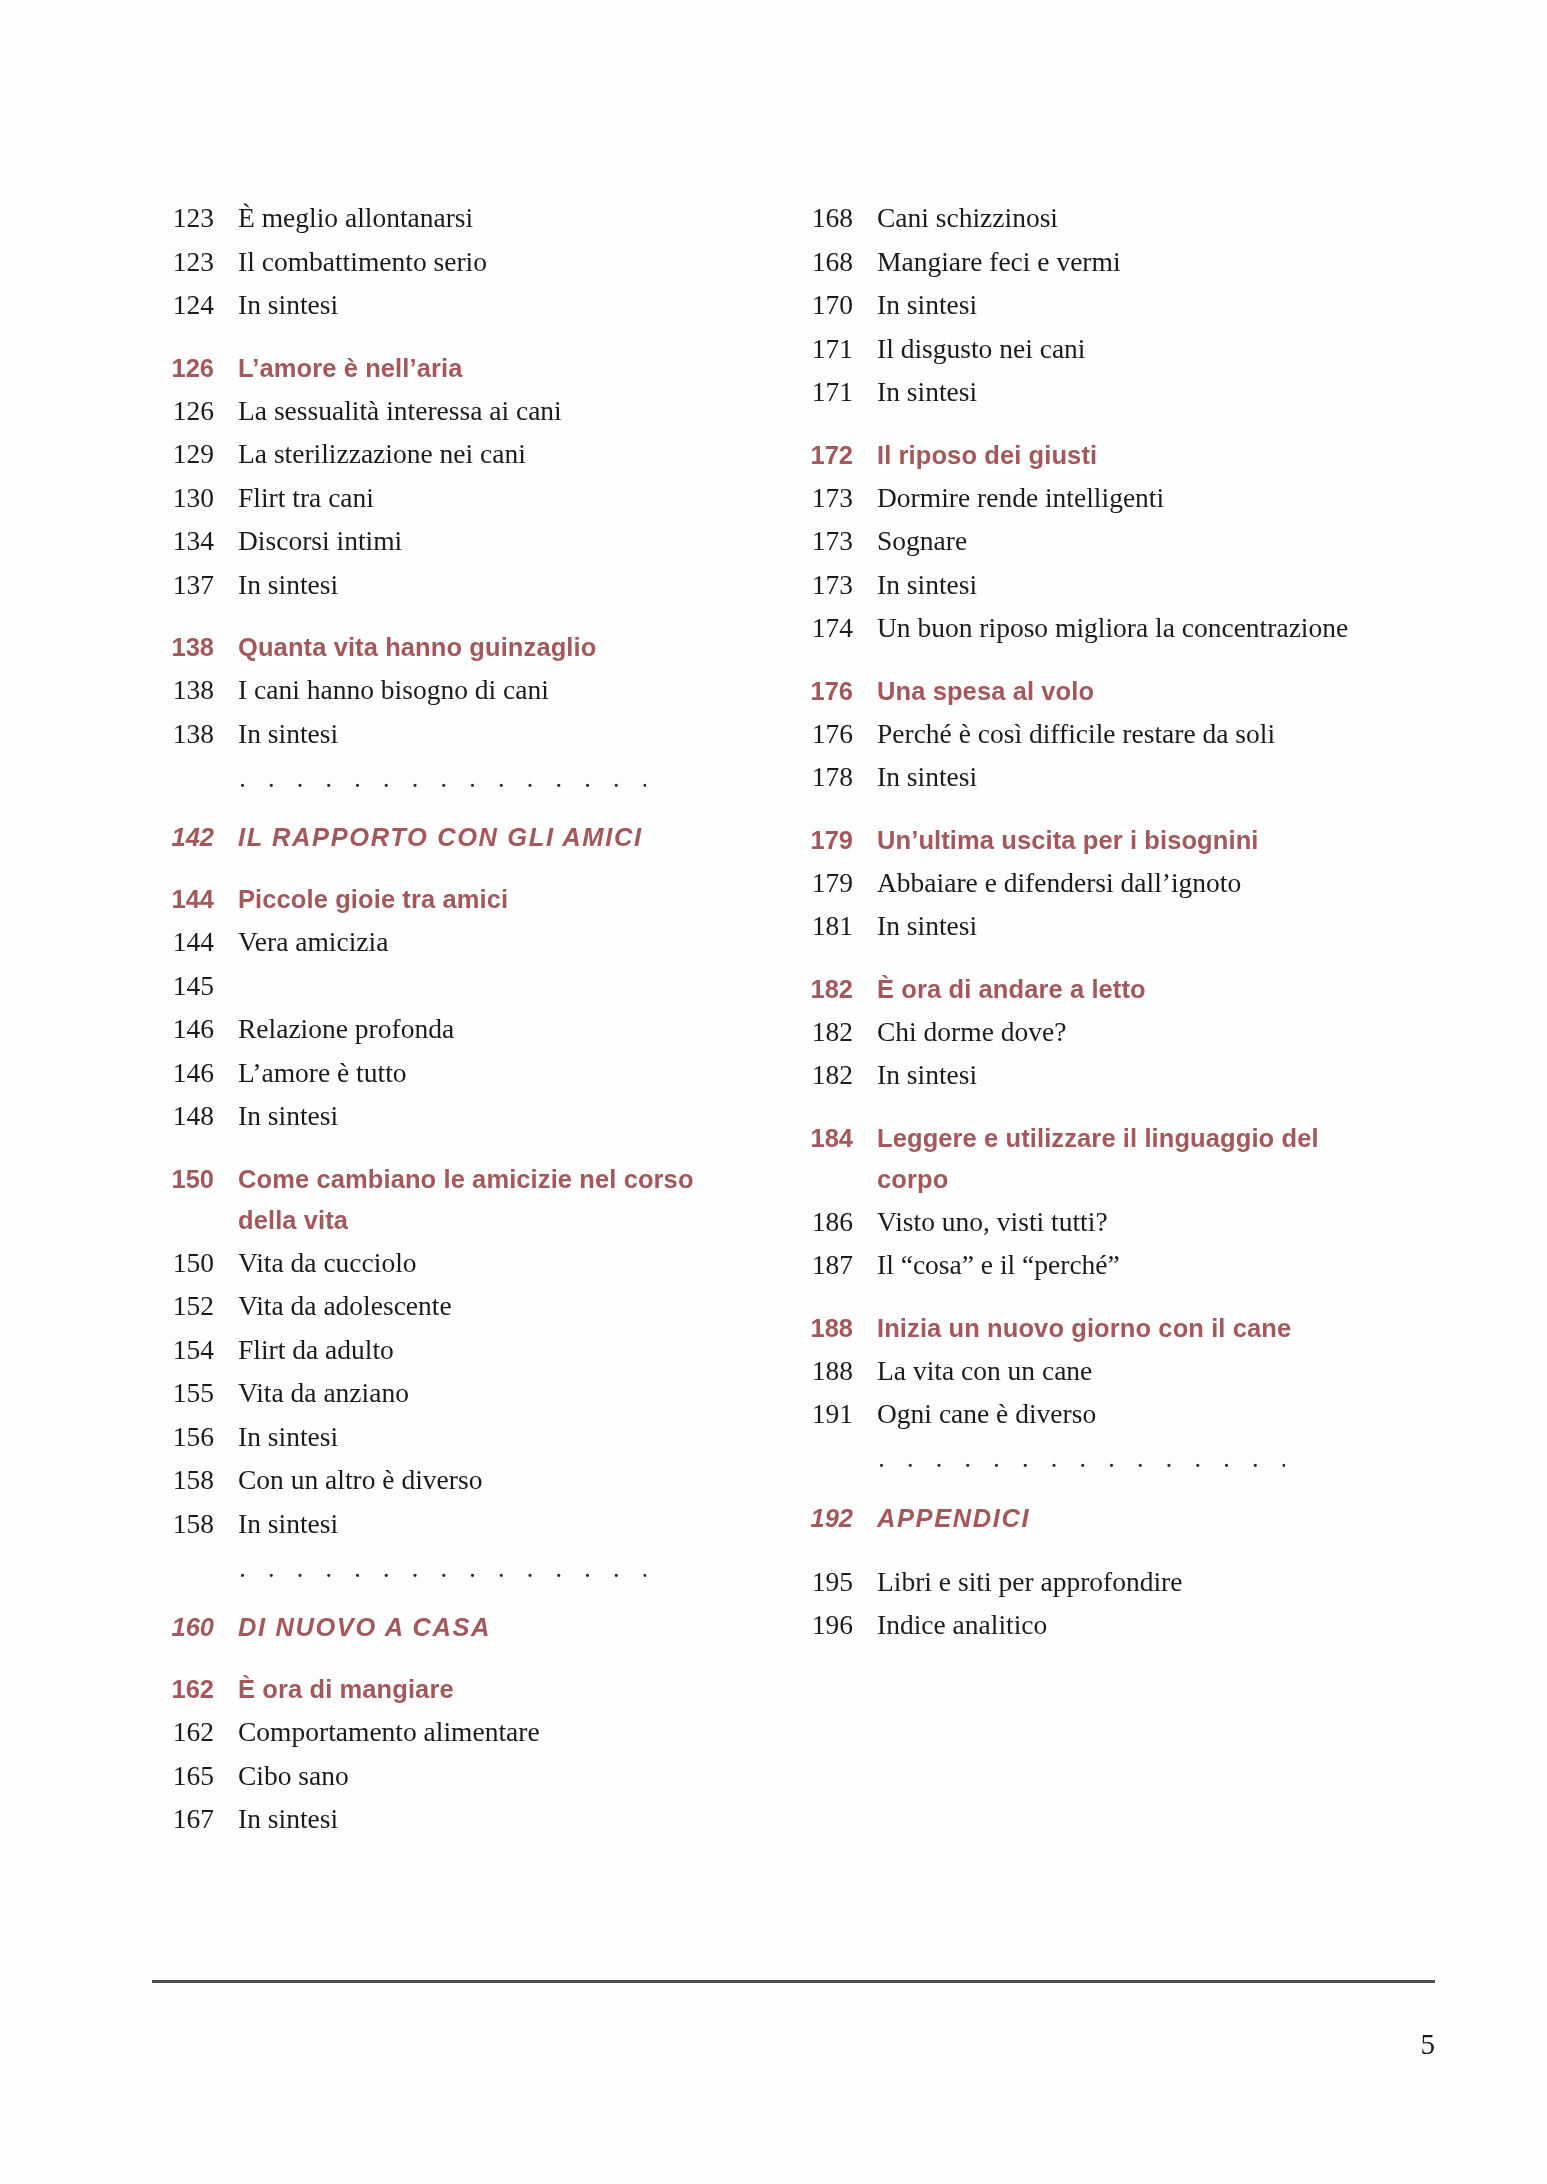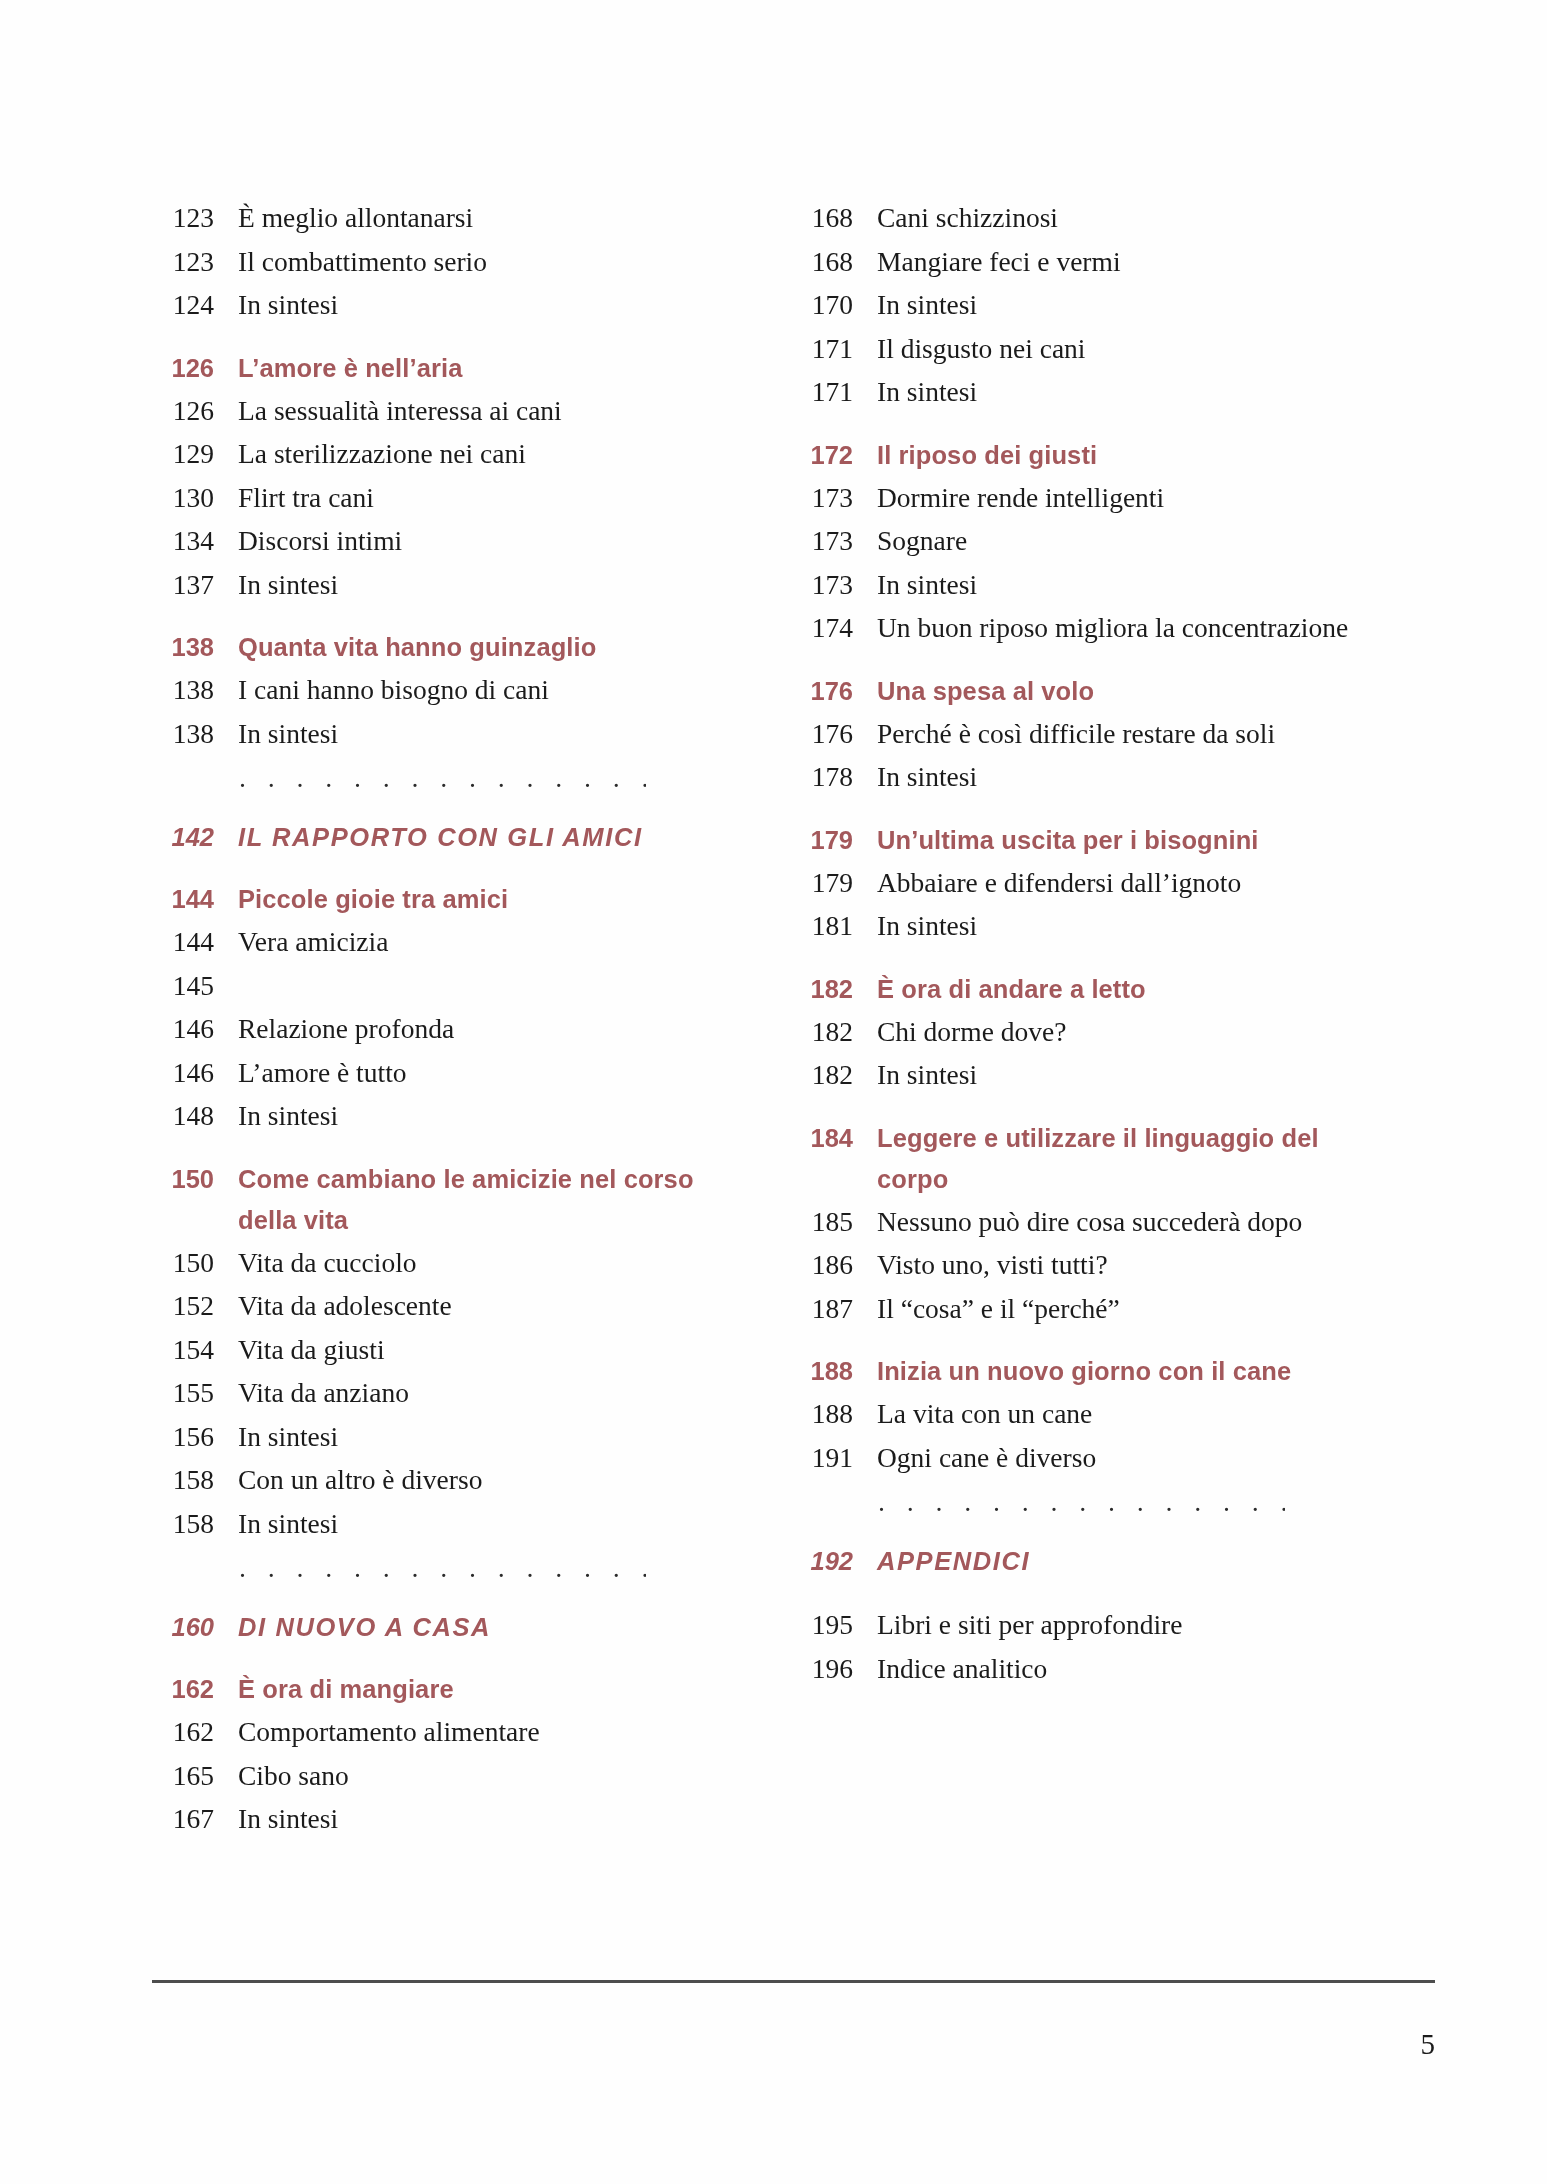--- a/index.html
+++ b/index.html
@@ -227,21 +227,21 @@
         <div class="entry">
           <span class="num">150</span>
           <span class="title">Vita da cucciolo</span>
         </div>
         <div class="entry">
           <span class="num">152</span>
           <span class="title">Vita da adolescente</span>
         </div>
         <div class="entry">
           <span class="num">154</span>
-          <span class="title">Vita da giusti</span>
+          <span class="title">Flirt da adulto</span>
         </div>
         <div class="entry">
           <span class="num">155</span>
           <span class="title">Vita da anziano</span>
         </div>
         <div class="entry">
           <span class="num">156</span>
           <span class="title">In sintesi</span>
         </div>
         <div class="entry">
@@ -359,24 +359,20 @@
         <div class="entry">
           <span class="num">182</span>
           <span class="title">In sintesi</span>
         </div>
         <div class="gap-sm"></div>
         <div class="entry sub">
           <span class="num">184</span>
           <span class="title">Leggere e utilizzare il linguaggio del corpo</span>
         </div>
         <div class="entry">
-          <span class="num">185</span>
-          <span class="title">Nessuno può dire cosa succederà dopo</span>
-        </div>
-        <div class="entry">
           <span class="num">186</span>
           <span class="title">Visto uno, visti tutti?</span>
         </div>
         <div class="entry">
           <span class="num">187</span>
           <span class="title">Il “cosa” e il “perché”</span>
         </div>
         <div class="gap-sm"></div>
         <div class="entry sub">
           <span class="num">188</span>

